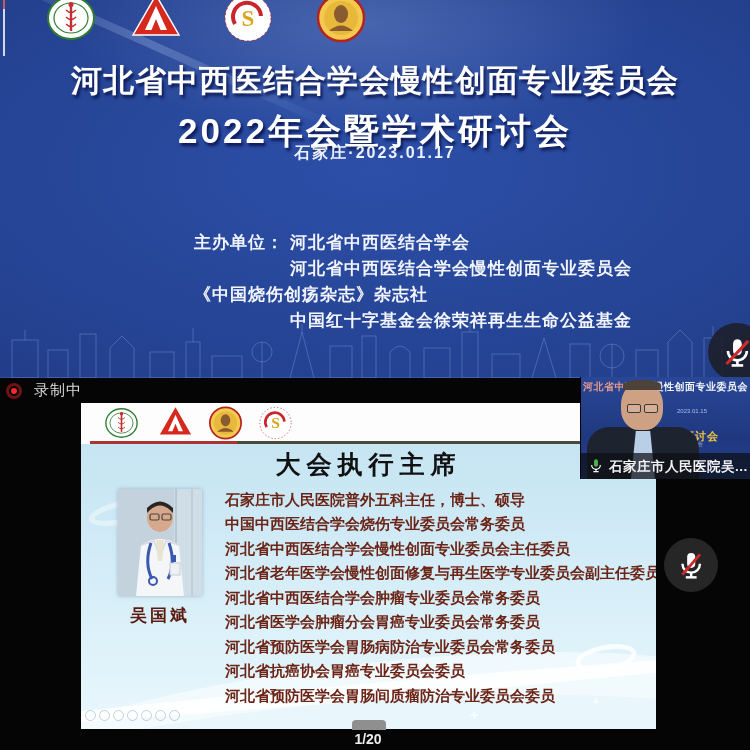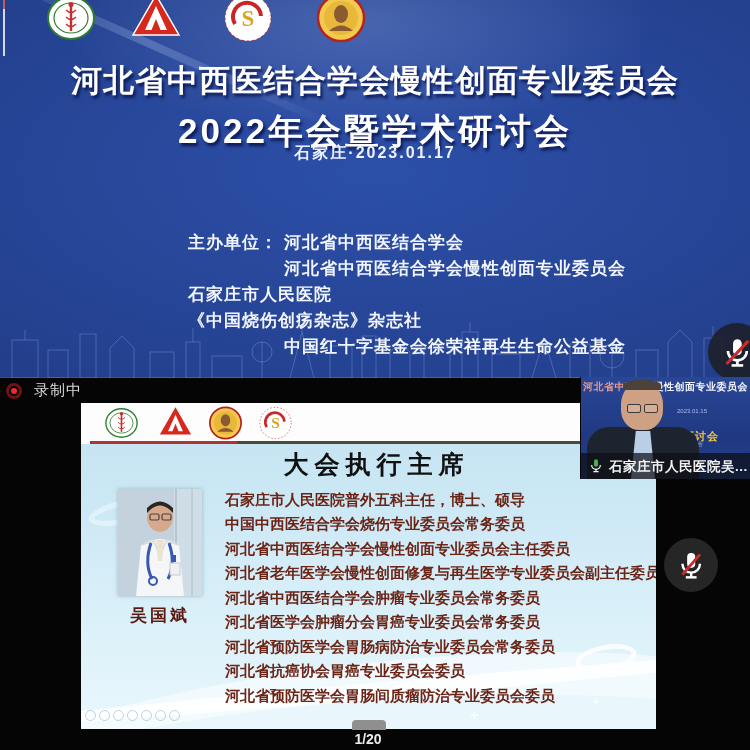--- a/index.html
+++ b/index.html
@@ -17,21 +17,21 @@
   .edge-line{left:3px;top:0;width:2px;height:56px;background:linear-gradient(180deg,#e06050 0 9px,#f0f4ff 9px 100%);opacity:.85;}
   .plogo{top:-7px;width:52px;height:50px;}
   .plogo svg{position:static;width:100%;height:100%;}
   .plogo1{left:45px;} .plogo2{left:130px;} .plogo3{left:222px;} .plogo4{left:315px;}
   .poster-title1{left:0;top:60px;width:750px;text-align:center;font-size:31px;font-weight:800;
       color:#fff;letter-spacing:1px;text-shadow:2px 3px 3px rgba(12,22,80,.95);}
   .poster-title2{left:0;top:108px;width:750px;text-align:center;font-size:35px;font-weight:800;
       color:#fff;letter-spacing:3px;text-shadow:2px 3px 3px rgba(12,22,80,.95);}
   .poster-date{left:0;top:143px;width:750px;text-align:center;font-size:16px;font-weight:bold;
       color:#eef2ff;letter-spacing:2px;}
-  .org-block{left:188px;top:230px;width:520px;}
+  .org-block{left:194px;top:230px;width:520px;}
   .org-row{position:static;display:flex;line-height:26px;font-size:17px;font-weight:bold;color:#f2f5fd;letter-spacing:1px;}
   .org-row .lbl{position:static;display:inline-block;width:96px;flex:0 0 96px;}
   .org-row .txt{position:static;}
   .skyline{left:0;bottom:0;width:750px;height:56px;opacity:.85;}
   .mic-circle{border-radius:50%;background:rgba(28,28,32,.82);}
   .mic-circle svg{position:static;width:60%;height:60%;margin:20%;}
   .poster-mute{left:708px;top:323px;width:58px;height:58px;}
 
   
   .recbar{left:6px;top:380px;width:160px;height:22px;}
@@ -51,21 +51,21 @@
       background:linear-gradient(180deg,#c6e4f2 0%,#cfeaf6 30%,#daf0f9 60%,#e9f7fc 100%);}
   .slide-body *{position:absolute;}
   .sw1{left:-100px;top:218px;width:800px;height:160px;background:rgba(255,255,255,.5);border-radius:50%;transform:rotate(-6deg);}
   .swband{left:-120px;top:238px;width:850px;height:16px;background:rgba(255,255,255,.85);border-radius:50%;transform:rotate(-5deg);}
   .sw2{left:-150px;top:256px;width:900px;height:170px;background:rgba(232,246,252,.95);border-radius:50%;transform:rotate(-4deg);}
   .cloud-ring{left:7px;top:56px;width:74px;height:24px;border:6px solid rgba(255,255,255,.4);border-radius:50%;transform:rotate(-12deg);}
   .sparkle-ring{left:494px;top:201px;width:62px;height:26px;border:5px solid rgba(255,255,255,.8);border-radius:50%;transform:rotate(-10deg);}
   .plus{color:rgba(255,255,255,.9);font-size:15px;font-weight:bold;}
   .plus.p1{left:429px;top:238px;} .plus.p2{left:389px;top:262px;} .plus.p3{left:512px;top:252px;font-size:10px;}
   .slide-title{left:0;top:4px;width:575px;text-align:center;font-size:25px;font-weight:bold;
-      color:#111;letter-spacing:6px;font-family:Liberation Serif, serif;margin-left:8px;}
+      color:#111;letter-spacing:6px;font-family:Liberation Serif, serif;}
   .photo{left:37px;top:45px;width:84px;height:107px;box-shadow:0 0 4px rgba(120,150,170,.6);}
   .photo svg{position:static;width:100%;height:100%;}
   .speaker-name{left:25px;top:160px;width:108px;text-align:center;font-size:17px;font-weight:bold;
       color:#5a1a10;letter-spacing:3px;font-family:"Liberation Serif",serif;}
   .cred-list{left:144px;top:44px;width:430px;margin:0;padding:0;list-style:none;}
   .cred-list li{position:static;display:block;line-height:24.45px;font-size:15px;font-weight:bold;
       color:#6b2416;font-family:"Liberation Serif",serif;white-space:nowrap;}
   .mini-tools{left:4px;top:266px;width:110px;height:14px;display:flex;gap:3px;}
   .mini-tools i{position:static;width:11px;height:11px;border-radius:50%;border:1px solid rgba(90,130,160,.35);}
 
@@ -142,21 +142,20 @@
     <div class="org-block">
       <div class="org-row">
           <span class="lbl">主办单位：</span>
           <span class="txt">河北省中西医结合学会</span>
         </div>
       <div class="org-row">
           <span class="lbl"></span>
           <span class="txt">河北省中西医结合学会慢性创面专业委员会</span>
         </div>
       <div class="org-row">
-          <span class="txt">石家庄市人民医院</span>
         </div>
       <div class="org-row">
           <span class="txt">《中国烧伤创疡杂志》杂志社</span>
         </div>
       <div class="org-row">
           <span class="lbl"></span>
           <span class="txt">中国红十字基金会徐荣祥再生生命公益基金</span>
         </div>
     </div>
 

